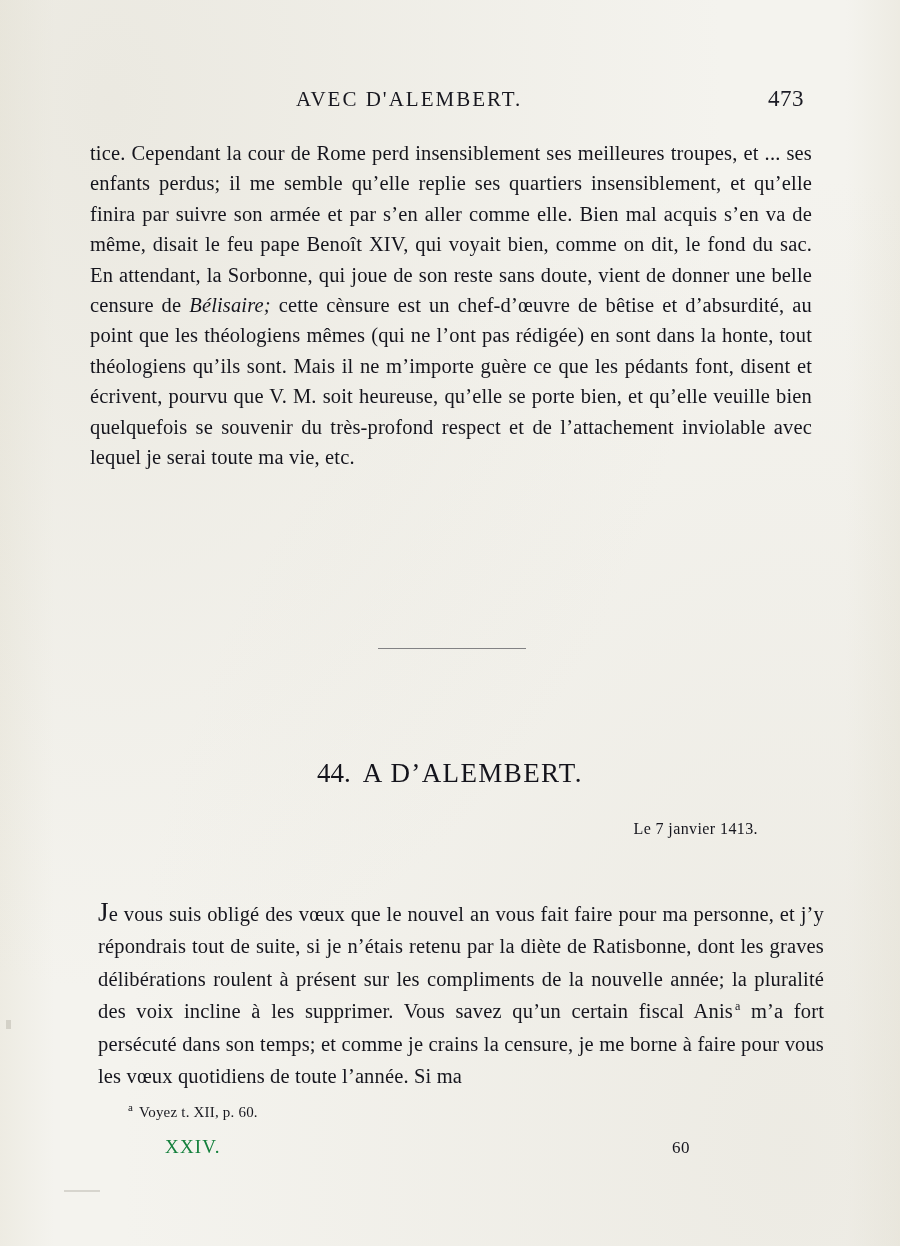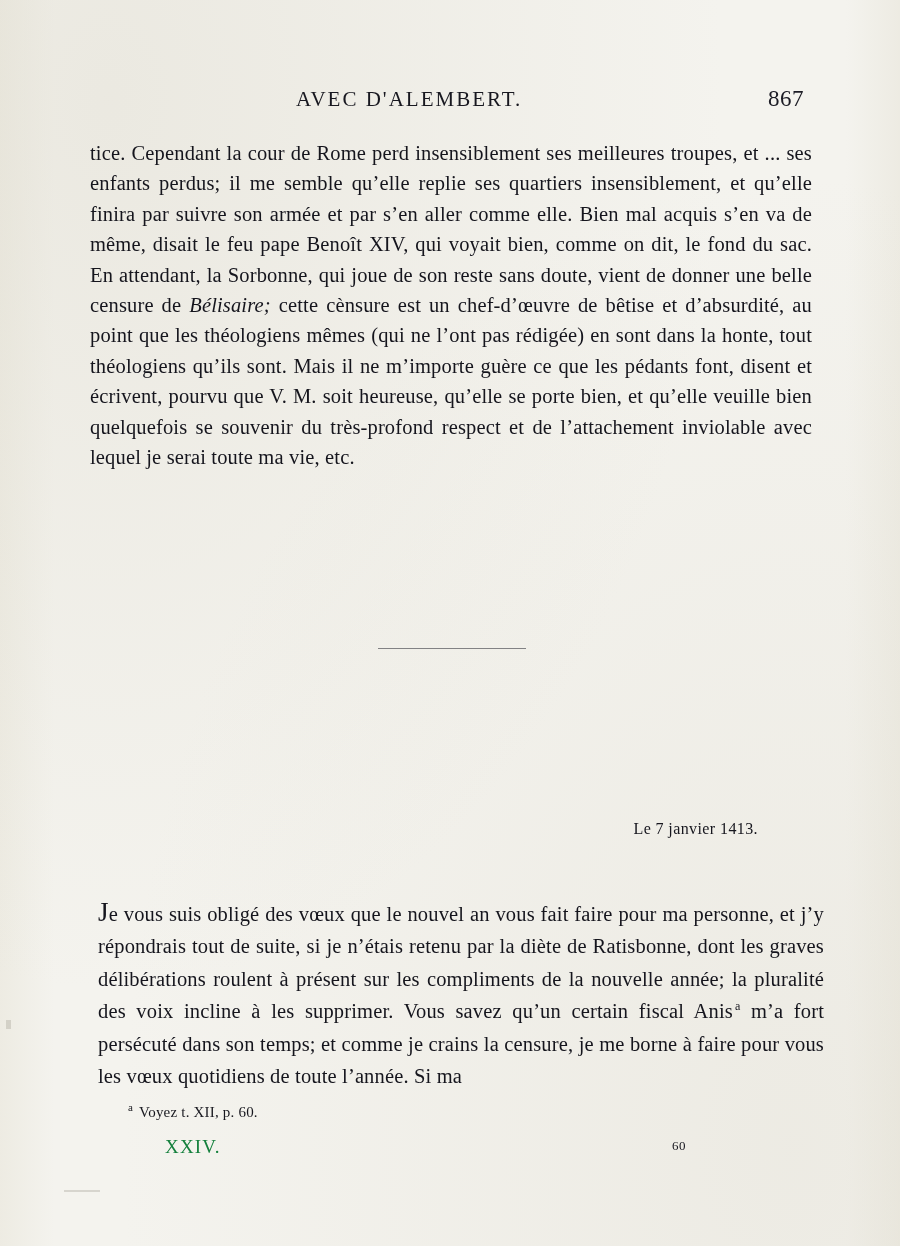--- a/index.html
+++ b/index.html
@@ -160,21 +160,21 @@
     top: 0;
     font-size: 19px;
     letter-spacing: 1.2px;
     font-variant: small-caps;
     color: #15803d;
   }
   .sheet-number {
     position: absolute;
     left: 582px;
     top: 2px;
-    font-size: 13px;
+    font-size: 17px;
     letter-spacing: 0.5px;
     color: #16161e;
   }
 
   .edge-mark {
     position: absolute;
     pointer-events: none;
     background: rgba(150,146,132,0.30);
   }
 </style>
@@ -183,27 +183,28 @@
 
 <div class="page">
 
   <div class="paper-texture"></div>
 
   <div class="edge-mark" style="left:6px;top:1020px;width:5px;height:9px;"></div>
   <div class="edge-mark" style="left:64px;top:1190px;width:36px;height:2px;"></div>
 
   <header class="running-head">
     <span class="head-title">AVEC D'ALEMBERT.</span>
-    <span class="page-number">867</span>
+    <span class="page-number">473</span>
   </header>
 
   <div class="body-text"><span>tice. Cependant la cour de Rome perd insensiblement ses meilleures troupes, et ... ses enfants perdus; il me semble qu’elle replie ses quartiers insensiblement, et qu’elle finira par suivre son armée et par s’en aller comme elle. Bien mal acquis s’en va de même, disait le feu pape Benoît XIV, qui voyait bien, comme on dit, le fond du sac. En attendant, la Sorbonne, qui joue de son reste sans doute, vient de donner une belle censure de </span><span class="it">Bélisaire;</span><span> cette cènsure est un chef-d’œuvre de bêtise et d’absurdité, au point que les théologiens mêmes (qui ne l’ont pas rédigée) en sont dans la honte, tout théologiens qu’ils sont. Mais il ne m’importe guère ce que les pédants font, disent et écrivent, pourvu que V. M. soit heureuse, qu’elle se porte bien, et qu’elle veuille bien quelquefois se souvenir du très-profond respect et de l’attachement inviolable avec lequel je serai toute ma vie, etc.</span></div>
 
   <div class="rule"></div>
 
+  <div class="letter-title"><span class="num">44.</span><span class="name">A D’ALEMBERT.</span></div>
 
   <div class="dateline">Le 7 janvier 1413.</div>
 
   <div class="letter-body"><span class="dropcap">J</span><span>e vous suis obligé des vœux que le nouvel an vous fait faire pour ma personne, et j’y répondrais tout de suite, si je n’étais retenu par la diète de Ratisbonne, dont les graves délibérations roulent à présent sur les compliments de la nouvelle année; la pluralité des voix incline à les supprimer. Vous savez qu’un certain fiscal Anis</span><sup>a</sup><span> m’a fort persécuté dans son temps; et comme je crains la censure, je me borne à faire pour vous les vœux quotidiens de toute l’année. Si ma</span></div>
 
   <div class="footnote"><sup>a</sup><span>Voyez t. XII, p. 60.</span></div>
 
   <div class="footer-row">
     <span class="signature">XXIV.</span>
     <span class="sheet-number">60</span>

